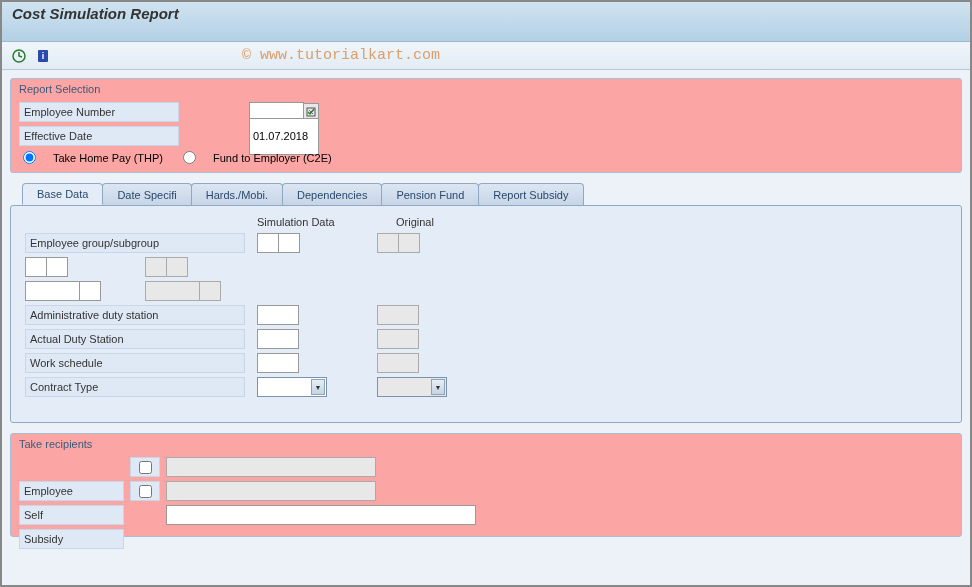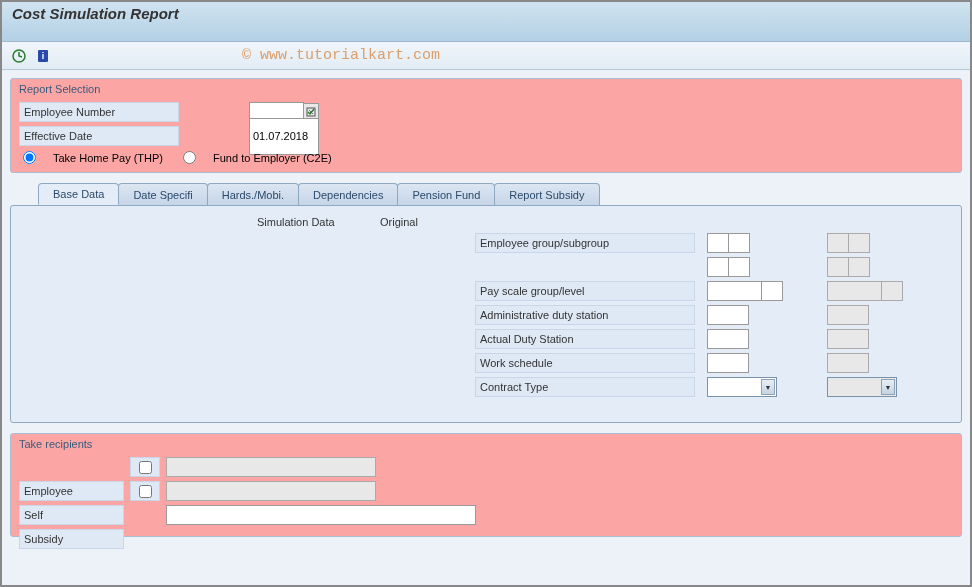--- a/index.html
+++ b/index.html
@@ -144,42 +144,40 @@
       position: relative;
       height: 22px;
       display: flex;
       align-items: center;
     }
     .tab.active {
       background: #e4edf7;
       border-bottom: 1px solid #e4edf7;
       margin-bottom: -1px;
       z-index: 2;
-      margin-left: 16px;
     }
     .tab-body {
       border: 1px solid #8fa9c2;
       border-radius: 3px;
       background: #e4edf7;
       padding: 10px 14px 14px;
       min-height: 218px;
     }
     .col-headers {
       display: flex;
       margin-left: 232px;
       margin-bottom: 4px;
-      gap: 38px;
+      gap: 54px;
     }
     .col-header { font-size: 11px; color: #333; width: 85px; }
     .tab-row {
       display: flex;
       align-items: center;
       margin-bottom: 2px;
       height: 22px;
-      justify-content: flex-end;
     }
     .tab-label {
       width: 220px;
       padding: 2px 4px;
       background: #dfe9f5;
       border: 1px solid #c8d6e8;
       font-size: 11px;
       color: #333;
       height: 20px;
       display: flex;
@@ -354,21 +352,20 @@
         <div class="cell-group">
             <input class="cell-sm" style="">
             <input class="cell-sm" style="">
           </div>
         <div class="cell-group">
             <div class="cell-sm ro"></div>
             <div class="cell-sm ro"></div>
           </div>
       </div>
       <div class="tab-row">
-        <div class="tab-label">Pay scale group/level</div>
         <div class="cell-group">
             <input class="cell-md" style="">
             <input class="cell-sm" style="">
           </div>
         <div class="cell-group">
             <div class="cell-md ro"></div>
             <div class="cell-sm ro"></div>
           </div>
       </div>
       <div class="tab-row">

